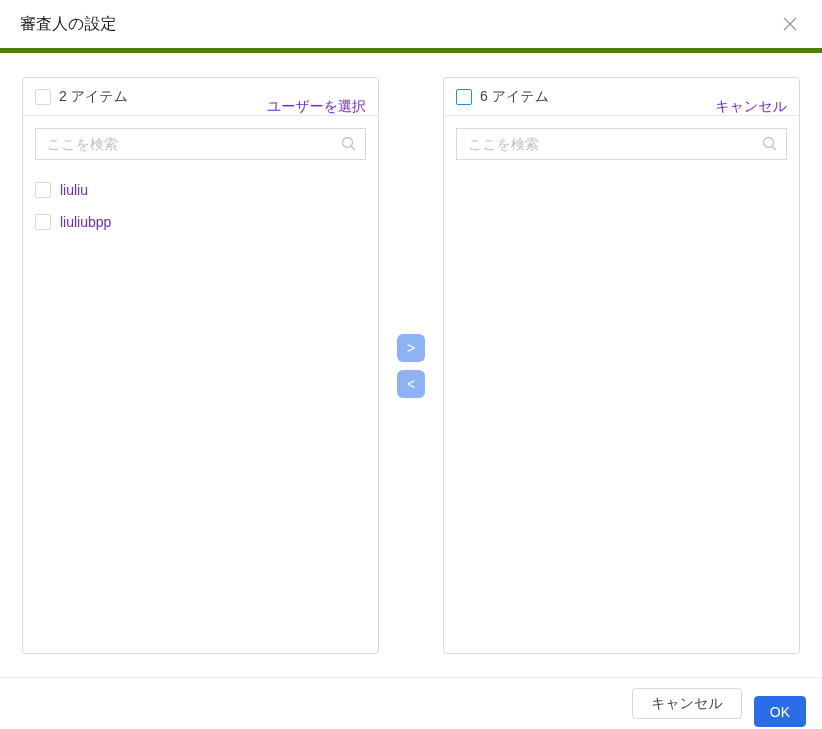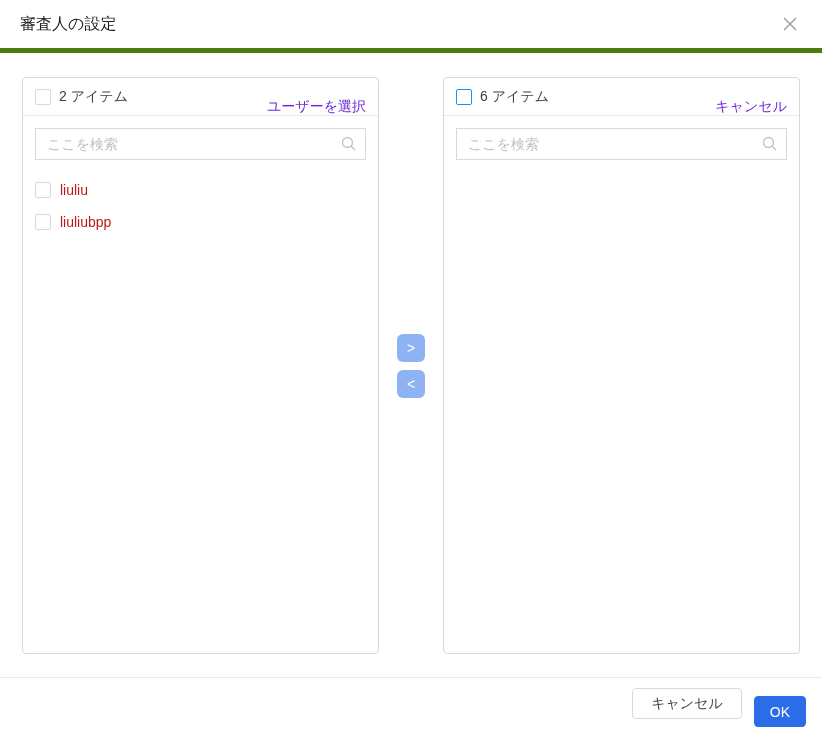--- a/index.html
+++ b/index.html
@@ -32,21 +32,21 @@
 
   .search-wrap { position:relative; margin:12px; flex:0 0 auto; }
   .search-wrap input { width:100%; height:32px; border:1px solid #d9d9d9; border-radius:0;
     padding:4px 30px 4px 11px; font-size:14px; color:#404040; outline:none;
     font-family:"Liberation Sans","DejaVu Sans",sans-serif; }
   .search-wrap input::placeholder { color:#c1c1c1; }
   .search-icon { position:absolute; right:10px; top:8px; color:#c3c3c3; }
 
   .list { list-style:none; overflow:auto; flex:1; padding-top:2px; }
   .list-item { height:32px; display:flex; align-items:center; gap:9px; padding:0 12px;
-    font-size:14px; color:#b91c1c; cursor:pointer; }
+    font-size:14px; color:#6d28d9; cursor:pointer; }
   .list-item.disabled { color:#c9c9c9; cursor:not-allowed; }
 
   .ops { width:62px; display:flex; flex-direction:column; align-items:center; gap:8px; }
   .op-btn { width:28px; height:28px; border:none; border-radius:6px; background:#8fb2f5;
     color:#fff; font-size:14px; line-height:1; display:flex; align-items:center;
     justify-content:center; cursor:pointer; font-family:inherit; }
 
   
   .modal-footer { height:52px; flex:0 0 52px; border-top:1px solid #e9e9e9;
     display:flex; align-items:center; justify-content:flex-end; gap:12px; padding:0 16px; }

